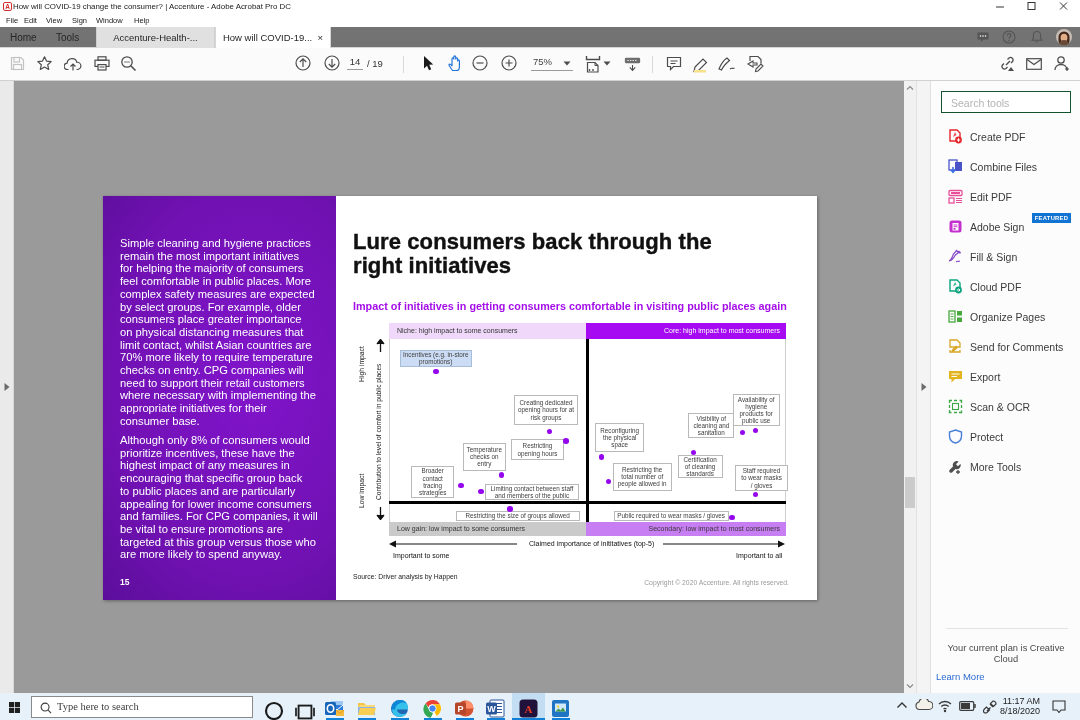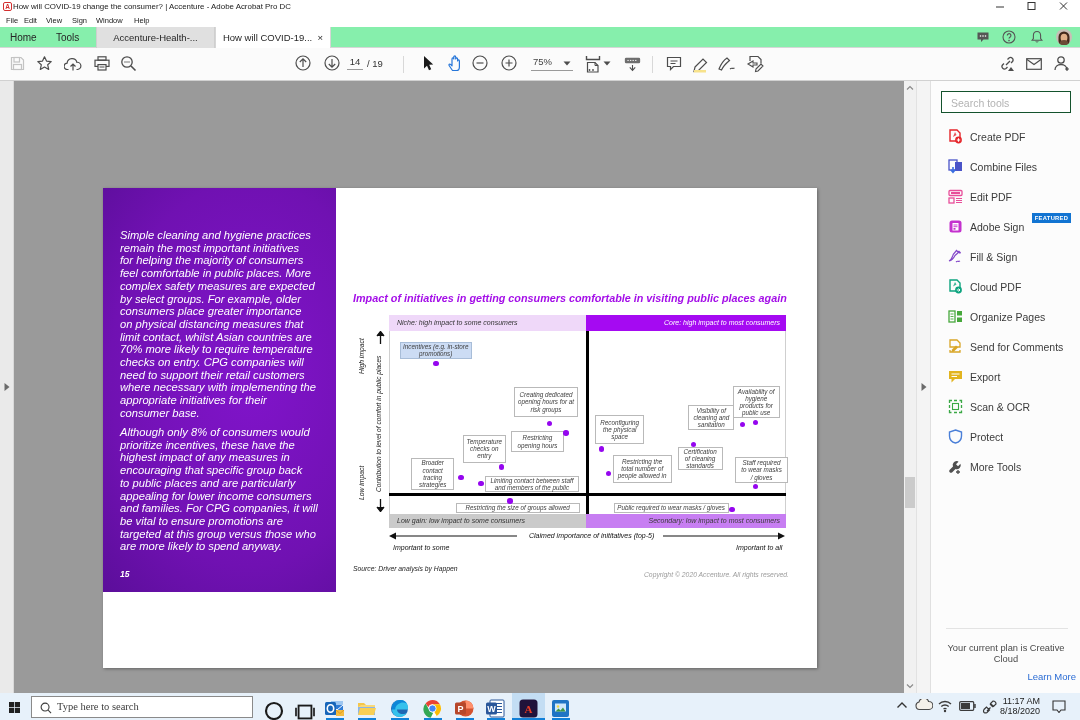--- a/index.html
+++ b/index.html
@@ -9,39 +9,39 @@
 
 
 #titlebar { left:0; top:0; width:1080px; height:13px; background:#fff; }
 #titletext { left:13px; top:2px; font-size:7.9px; color:#1a1a1a; }
 
 
 #menubar { left:0; top:13px; width:1080px; height:14px; background:#fff; font-size:7.5px; color:#1a1a1a; }
 #menubar span { position:absolute; top:3px; }
 
 
-#tabrow { left:0; top:27px; width:1080px; height:21px; background:#86efac; border-bottom:1px solid #d6d6d6; }
+#tabrow { left:0; top:27px; width:1080px; height:21px; background:#737373; border-bottom:1px solid #d6d6d6; }
 .tabtxt { font-size:9.5px; color:#262626; }
 #tab-doc1 { left:96px; top:0; width:119px; height:21px; background:#e0e0e0; border-left:1px solid #cfcfcf; border-right:1px solid #cfcfcf; text-align:center; line-height:21px; }
 #tab-doc2 { left:215px; top:0; width:116px; height:22px; background:#ffffff; border-left:1px solid #d6d6d6; border-right:1px solid #d6d6d6; text-align:center; line-height:21px; }
 
 
 #toolbar { left:0; top:48px; width:1080px; height:33px; background:#fbfbfb; border-bottom:1px solid #d1d1d1; }
 .tsep { position:absolute; top:8px; width:1px; height:17px; background:#d8d8d8; }
 
 
 #leftstrip { left:0; top:81px; width:14px; height:612px; background:#eaeaea; border-right:1px solid #d9d9d9; }
 #docarea { left:14px; top:81px; width:890px; height:612px; background:#9a9a9a; }
 #vscroll { left:904px; top:81px; width:12px; height:612px; background:#f1f1f1; }
 #vthumb { left:1px; top:396px; width:10px; height:31px; background:#cbcbcb; position:absolute; }
 #togglestrip { left:916px; top:81px; width:14px; height:612px; background:#f4f4f4; border-left:1px solid #e2e2e2; }
 #sidebar { left:930px; top:81px; width:150px; height:612px; background:#fcfcfc; border-left:1px solid #e0e0e0; }
 
 
-#page { left:103px; top:188px; width:714px; height:480px; background:#fff; box-shadow:1px 1px 3px rgba(0,0,0,0.35);font-style:italic; }
+#page { left:103px; top:196px; width:714px; height:404px; background:#fff; box-shadow:1px 1px 3px rgba(0,0,0,0.35); }
 #purplepanel { left:0; top:0; width:233px; height:404px;
   background:radial-gradient(ellipse 290px 400px at 63% 46%, #8114cb 0%, #7011b2 48%, #550d93 82%, #460a7b 100%); }
 .ptxt { position:absolute; left:17px; width:215px; color:#fff; font-size:11.2px; line-height:12.7px; letter-spacing:0px; }
 #purpletext { top:41px; }
 #purpletext2 { top:238px; }
 #pagenum { left:17px; top:381px; color:#fff; font-size:8.5px; font-weight:bold; }
 
 #pdftitle { left:250px; top:34px; width:420px; font-size:22px; line-height:23.5px; font-weight:bold; color:#111; letter-spacing:0.1px; -webkit-text-stroke:0.4px #111; }
 #pdfsub { left:250px; top:104px; white-space:nowrap; font-size:10.8px; font-weight:bold; color:#a40ee8; letter-spacing:0px; }
 
@@ -54,21 +54,21 @@
 
 
 #searchbox { left:10px; top:10px; width:130px; height:22px; border:1px solid #14532d; background:#fff; position:absolute; }
 #searchbox span { position:absolute; left:9px; top:5px; font-size:10.5px; color:#b3b3b3; }
 .tool { position:absolute; left:17px; height:16px; }
 .tool .lbl { position:absolute; left:22px; top:2px; font-size:10.5px; color:#3b3b3b; white-space:nowrap; }
 .tool svg { position:absolute; left:0; top:0; }
 #featured { position:absolute; left:101px; top:132px; width:39px; height:10px; background:#1274d2; color:#fff; font-size:5.8px; font-weight:bold; text-align:center; line-height:10px; letter-spacing:0.3px; }
 #plandiv { position:absolute; left:15px; top:547px; width:122px; height:1px; background:#e3e3e3; }
 #plantext { position:absolute; left:5px; top:562px; width:140px; text-align:center; font-size:9.3px; color:#4a4a4a; line-height:11px; }
-#learnmore { position:absolute; left:5px; top:590px; width:140px; text-align:right; font-size:9.5px; color:#2b6cd4; }
+#learnmore { position:absolute; left:5px; top:590px; width:140px; text-align:left; font-size:9.5px; color:#2b6cd4; }
 
 
 #taskbar { left:0; top:693px; width:1080px; height:27px; background:#e7f1fa; }
 #tsearch { position:absolute; left:31px; top:3px; width:222px; height:22px; background:#fff; border:1px solid #8a8a8a; }
 #tsearch span { position:absolute; left:25px; top:4px; font-size:10.5px; color:#3c3c3c;font-family:Liberation Serif, serif; }
 .tbicon { position:absolute; top:4px; width:20px; height:20px; }
 .underline { position:absolute; top:24.5px; height:2.5px; background:#1180d8; }
 #traytime { position:absolute; right:40px; top:2.5px; text-align:right; font-size:9px; color:#222; line-height:10.5px; }
 </style>
 </head>
@@ -272,20 +272,21 @@
       <path d="M1.5 1 l5 4 -5 4 z" fill="#6b6b6b"></path>
     </svg>
 </div>
 
 <div class="abs" id="page">
   <div class="abs" id="purplepanel">
     <div class="ptxt" id="purpletext">Simple cleaning and hygiene practices<br>remain the most important initiatives<br>for helping the majority of consumers<br>feel comfortable in public places. More<br>complex safety measures are expected<br>by select groups. For example, older<br>consumers place greater importance<br>on physical distancing measures that<br>limit contact, whilst Asian countries are<br>70% more likely to require temperature<br>checks on entry. CPG companies will<br>need to support their retail customers<br>where necessary with implementing the<br>appropriate initiatives for their<br>consumer base.</div>
     <div class="ptxt" id="purpletext2">Although only 8% of consumers would<br>prioritize incentives, these have the<br>highest impact of any measures in<br>encouraging that specific group back<br>to public places and are particularly<br>appealing for lower income consumers<br>and families. For CPG companies, it will<br>be vital to ensure promotions are<br>targeted at this group versus those who<br>are more likely to spend anyway.</div>
     <div class="abs" id="pagenum">15</div>
   </div>
+  <div class="abs" id="pdftitle">Lure consumers back through the<br>right initiatives</div>
   <div class="abs" id="pdfsub">Impact of initiatives in getting consumers comfortable in visiting public places again</div>
 
   <div class="band" style="left:286px;top:127px;width:197px;height:15.5px;background:#efd8f9;color:#333;padding:4px 0 0 8px">Niche: high impact to some consumers</div>
   <div class="band" style="left:483px;top:127px;width:200px;height:15.5px;background:#a50af2;color:#fff;padding:4px 6px 0 0;text-align:right">Core: high impact to most consumers</div>
   <div class="band" style="left:286px;top:326px;width:197px;height:14px;background:#cacaca;color:#333;padding:3px 0 0 8px">Low gain: low impact to some consumers</div>
   <div class="band" style="left:483px;top:326px;width:200px;height:14px;background:#c77ef2;color:#3a3a3a;padding:3px 6px 0 0;text-align:right">Secondary: low impact to most consumers</div>
 
   <div class="abs" style="left:286px;top:142.5px;width:1px;height:183.5px;background:#cfcfcf"></div>
   <div class="abs" style="left:682px;top:142.5px;width:1px;height:183.5px;background:#cfcfcf"></div>
   <div class="abs" style="left:483px;top:142.5px;width:2.5px;height:183.5px;background:#000"></div>

